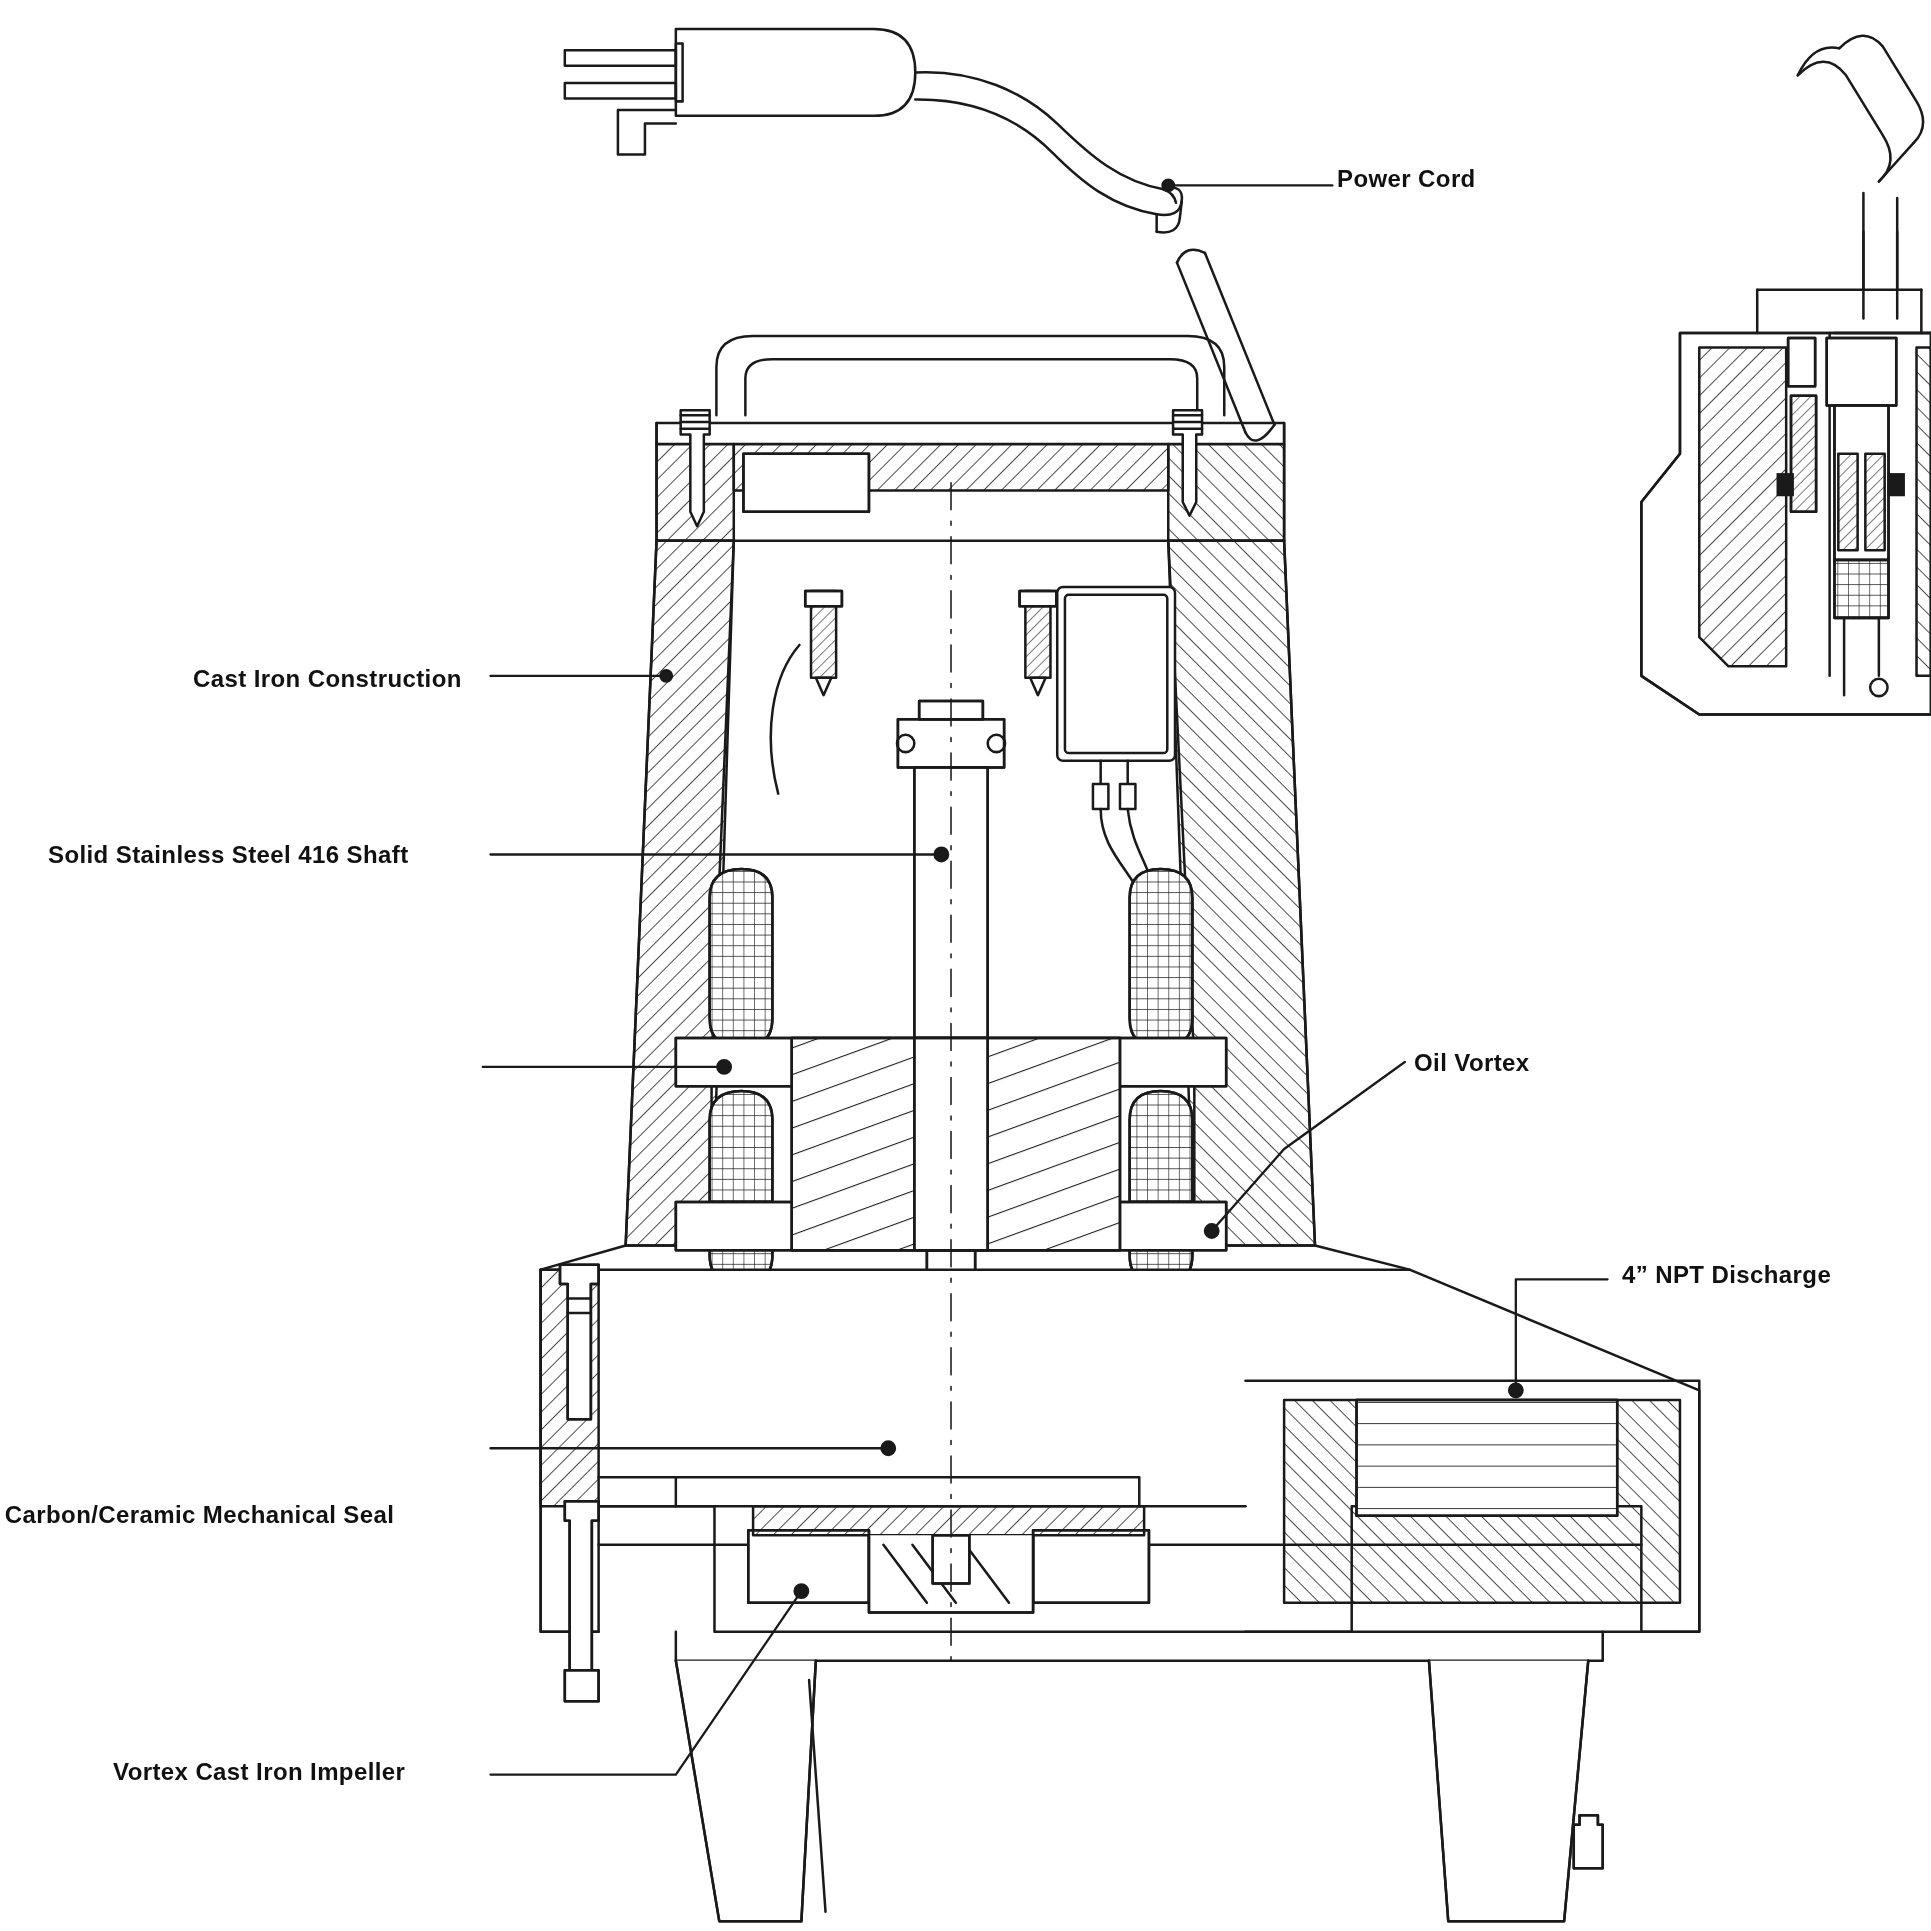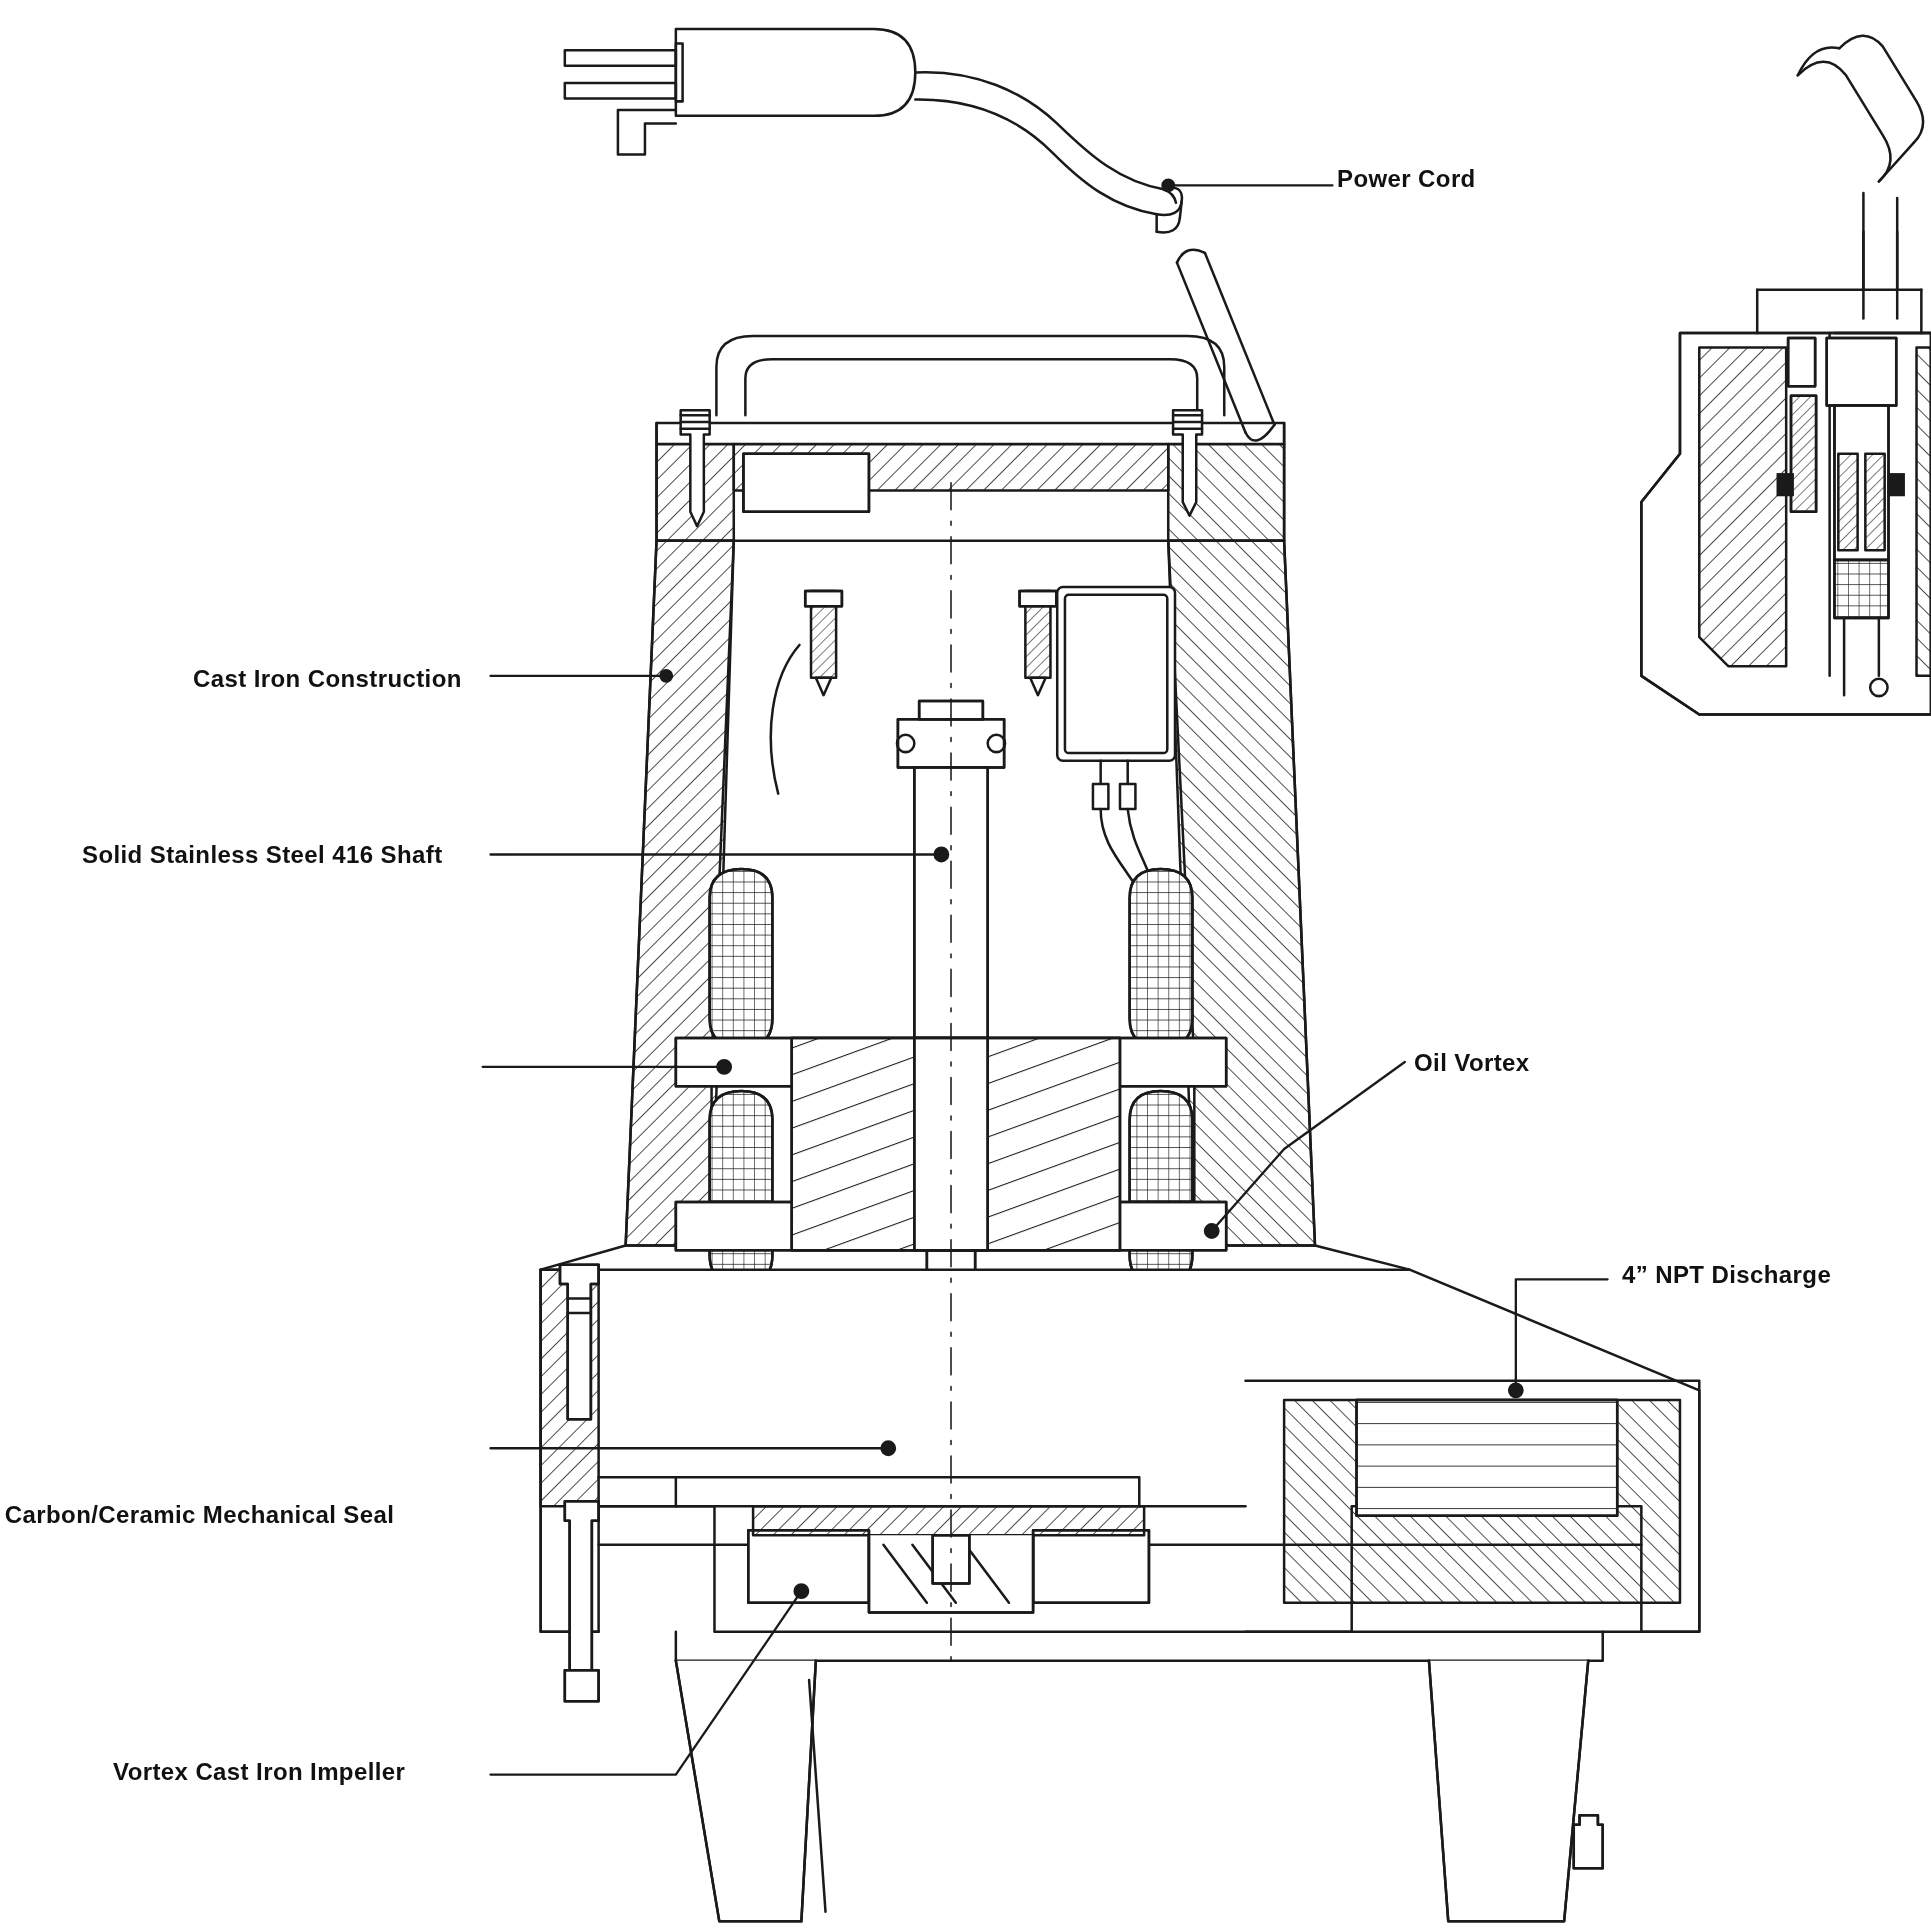--- a/index.html
+++ b/index.html
@@ -6,21 +6,21 @@
   body{width:1931px;height:1931px;position:relative;overflow:hidden;
        font-family:"Liberation Sans", sans-serif;color:#111111;}
   #stage{position:absolute;left:0;top:0;width:1885px;height:1931px;}
   svg#drawing{position:absolute;left:0;top:0;width:1931px;height:1931px;}
   .callout{position:absolute;font-weight:bold;letter-spacing:0.4px;color:#111;}
   .callout .main{font-size:24px;line-height:29px;white-space:nowrap;}
   .callout .sub{font-size:22px;line-height:31px;white-space:nowrap;padding-left:17.4px;}
   .callout .sub::before{content:"\25AA";font-size:14.5px;vertical-align:middle;margin-right:7.7px;}
   .lbl-power-cord{left:1337px;top:164px;}
   .lbl-cast-iron{left:145px;top:664px;margin-left:48px;}
-  .lbl-shaft{left:48px;top:840px;margin-left:34px;}
+  .lbl-shaft{left:48px;top:840px;}
   .lbl-motor{left:179px;top:1052px;}
   .lbl-oil{left:1414px;top:1048px;}
   .lbl-npt{left:1622px;top:1260px;}
   .lbl-seal{left:4.8px;top:1500px;}
   .lbl-impeller{left:113px;top:1757px;}
 </style>
 </head>
 <body>
 
 <div id="stage">

